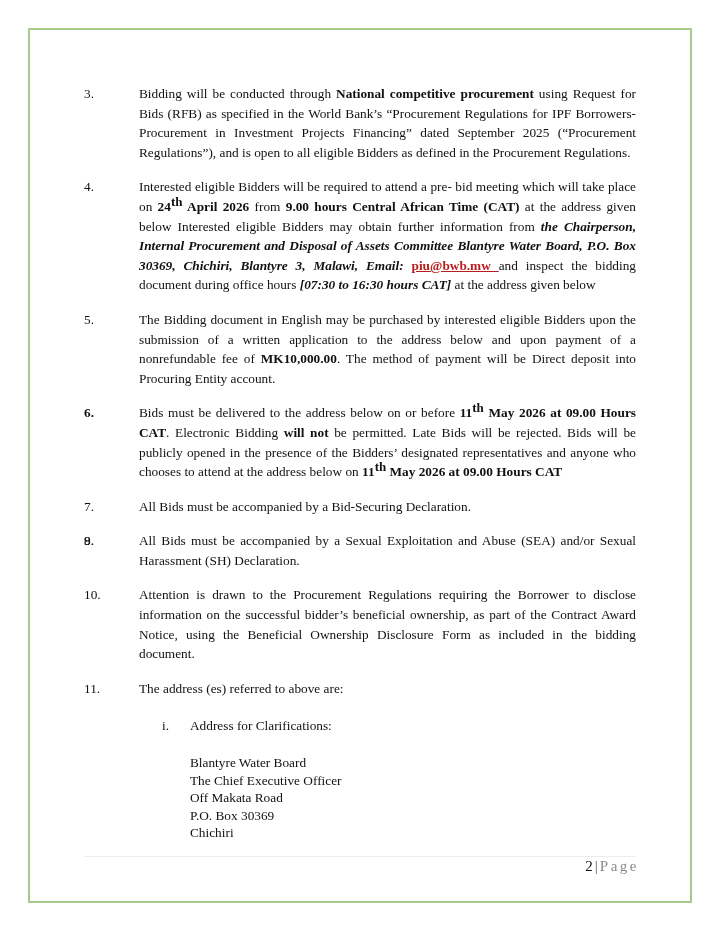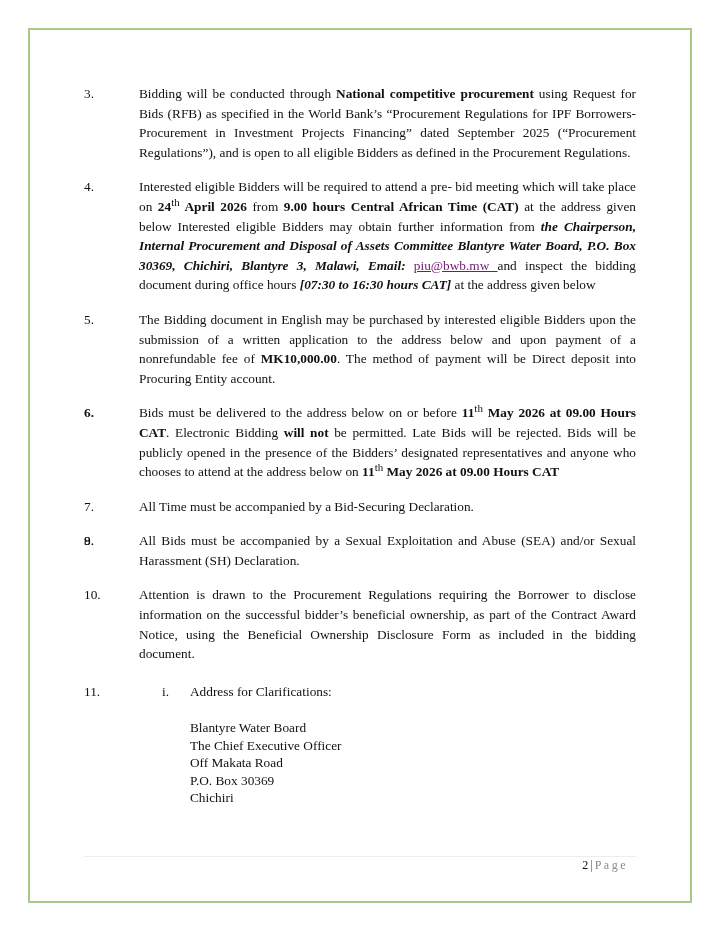--- a/index.html
+++ b/index.html
@@ -10,31 +10,31 @@
   }
   .content {
     position: absolute; left: 84px; top: 84px; width: 552px;
     font-family: "Liberation Serif", serif; font-size: 13.3px; line-height: 19.6px; color: #111;
   }
   .item { position: relative; padding-left: 55px; margin-bottom: 15px; text-align: justify; }
   .item .num { position: absolute; left: 0; top: 0; }
   .item .num.bold { font-weight: bold; }
   b { font-weight: bold; margin-top: 42px; }
   .bi { font-weight: bold; font-style: italic; }
-  sup { font-size: 11px; line-height: 0; vertical-align: 5px; font-weight: normal; }
-  a.email { color: #701a75; text-decoration: underline; font-weight: normal; }
+  sup { font-size: 13px; line-height: 0; vertical-align: 5px; font-weight: bold; }
+  a.email { color: #b91c1c; text-decoration: underline; font-weight: bold; }
   .sub { position: relative; padding-left: 106px; margin-top: 4px; }
   .sub .rnum { position: absolute; left: 78px; top: 0; }
   .addr { padding-left: 106px; margin-top: 18px; line-height: 17.5px; }
   .footer-line {
     position: absolute; left: 84px; top: 856px; width: 552px; height: 1px; background: #ececec;
   }
   .page-num {
-    position: absolute; right: 92px; top: 858px;
-    font-family: "Liberation Serif", serif; font-size: 12px; color: #111;
+    position: absolute; right: 81px; top: 858px;
+    font-family: "Liberation Serif", serif; font-size: 15px; color: #111;
   }
   .page-num .sep { color: #555; margin: 0 2px; }
   .page-num .word { color: #8a8a8a; letter-spacing: 2.5px; }
 </style>
 </head>
 <body>
 
 <div class="page-border"></div>
 
 <div class="content">
@@ -54,40 +54,41 @@
     <span>The Bidding document in English may be purchased by interested eligible Bidders upon the submission of a written application to the address below and upon payment of a nonrefundable fee of </span><b>MK10,000.00</b><span>. The method of payment will be Direct deposit into Procuring Entity account.</span>
   </div>
 
   <div class="item">
     <span class="num bold">6.</span>
     <span>Bids must be delivered to the address below on or before </span><b><span>11</span><sup>th</sup><span> May 2026 at 09.00 Hours CAT</span></b><span>. Electronic Bidding </span><b>will not</b><span> be permitted. Late Bids will be rejected. Bids will be publicly opened in the presence of the Bidders’ designated representatives and anyone who chooses to attend at the address below on </span><b><span>11</span><sup>th</sup><span> May 2026 at 09.00 Hours CAT</span></b>
   </div>
 
   <div class="item">
     <span class="num">7.</span>
-    <span>All Time must be accompanied by a Bid-Securing Declaration.</span>
+    <span>All Bids must be accompanied by a Bid-Securing Declaration.</span>
   </div>
 
   <div class="item">
     <span class="num">8.</span>
   </div>
 
   <div class="item">
     <span class="num">9.</span>
     <span>All Bids must be accompanied by a Sexual Exploitation and Abuse (SEA) and/or Sexual Harassment (SH) Declaration.</span>
   </div>
 
   <div class="item">
     <span class="num">10.</span>
     <span>Attention is drawn to the Procurement Regulations requiring the Borrower to disclose information on the successful bidder’s beneficial ownership, as part of the Contract Award Notice, using the Beneficial Ownership Disclosure Form as included in the bidding document.</span>
   </div>
 
   <div class="item" style="padding-left:0;">
     <div style="position:relative; padding-left:55px;">
       <span class="num">11.</span>
+      <span>The address (es) referred to above are:</span>
     </div>
     <div class="sub" style="margin-top:18px;">
       <span class="rnum">i.</span>
       <span>Address for Clarifications:</span>
     </div>
     <div class="addr">
       <div>Blantyre Water Board</div>
       <div>The Chief Executive Officer</div>
       <div>Off Makata Road</div>
       <div>P.O. Box 30369</div>

